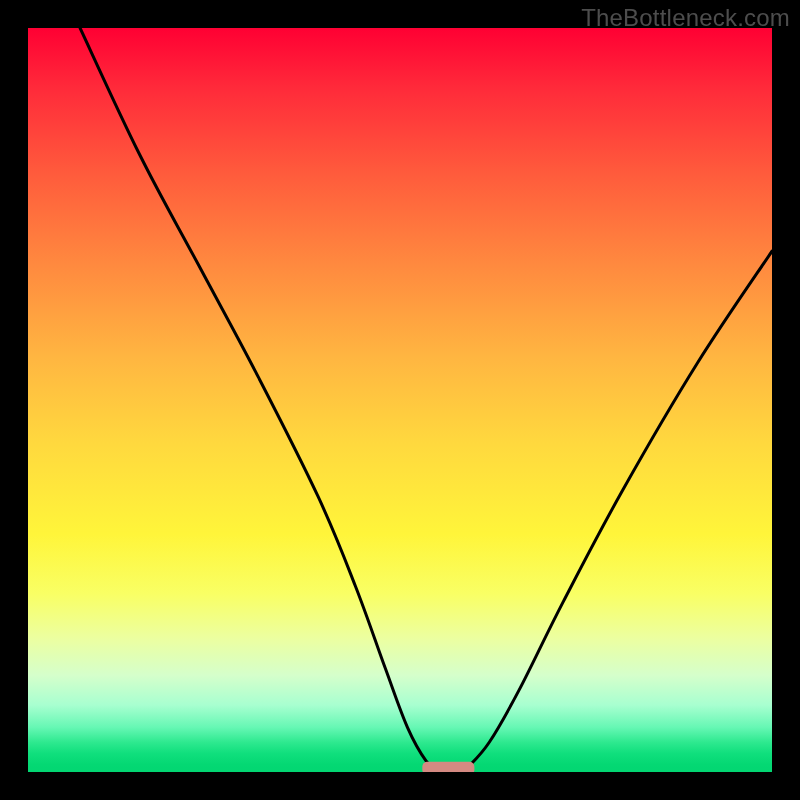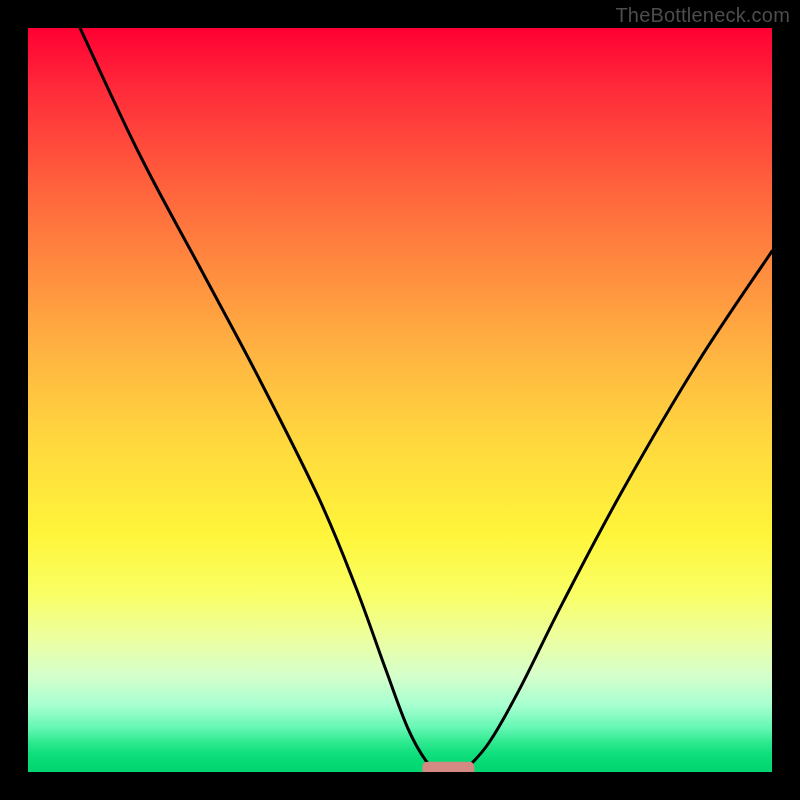--- a/index.html
+++ b/index.html
@@ -15,21 +15,21 @@
     position: relative;
     width: 800px;
     height: 800px;
     background: #000;
   }
   .watermark {
     position: absolute;
     top: 4px;
     right: 10px;
     color: #4d4d4d;
-    font-size: 20px;
+    font-size: 24px;
     font-weight: 500;
     letter-spacing: 0.2px;
     z-index: 30;
   }
   .plot-area {
     position: absolute;
     left: 28px;
     top: 28px;
     width: 744px;
     height: 744px;

